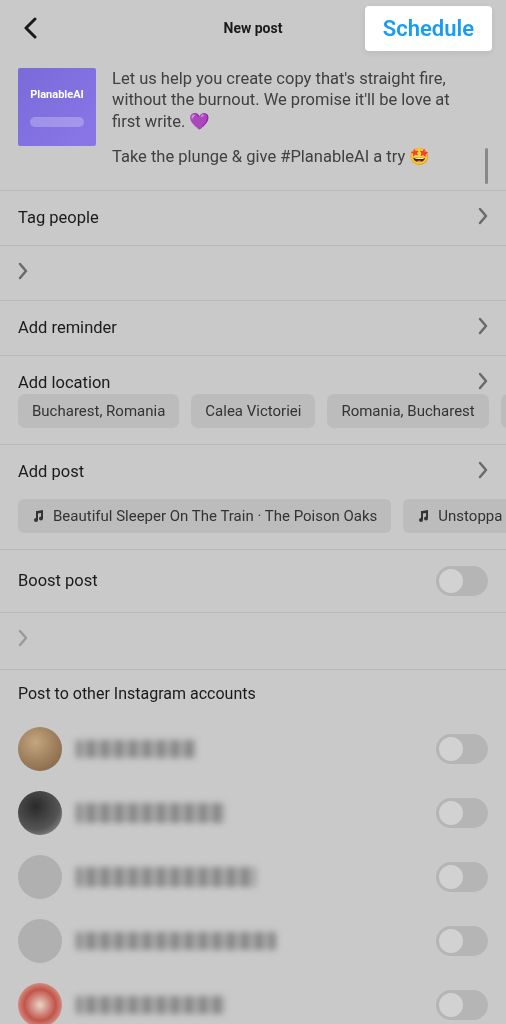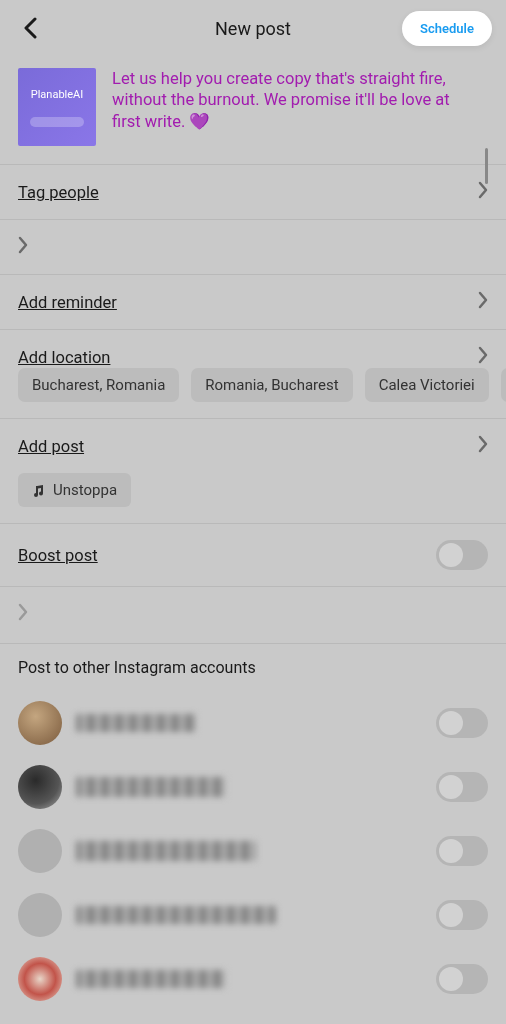--- a/index.html
+++ b/index.html
@@ -28,29 +28,29 @@
       height: 24px;
       display: flex;
       align-items: center;
       justify-content: center;
     }
     .title {
       position: absolute;
       left: 50%;
       top: 50%;
       transform: translate(-50%, -50%);
-      font-size: 18px;
-      font-weight: 400;
+      font-size: 14px;
+      font-weight: 700;
       color: #1a1a1a;
     }
     .schedule-btn {
       background: #fff;
-      border-radius: 18px;
+      border-radius: 4px;
       padding: 10px 18px;
-      font-size: 13px;
+      font-size: 22px;
       font-weight: 600;
       color: #1a9cf0;
       box-shadow: 0 2px 6px rgba(0,0,0,0.08);
     }
     .post-preview {
       display: flex;
       padding: 12px 18px 18px 18px;
       gap: 16px;
     }
     .thumb {
@@ -61,35 +61,35 @@
       display: flex;
       flex-direction: column;
       align-items: center;
       justify-content: center;
       color: #fff;
       font-size: 10px;
       padding: 4px;
       text-align: center;
     }
     .thumb-label {
-      font-weight: 400;
+      font-weight: 700;
       font-size: 11px;
       margin-bottom: 16px;
     }
     .thumb-bar {
       width: 54px;
       height: 10px;
       background: rgba(255,255,255,0.25);
       border-radius: 5px;
     }
     .caption-wrap {
       flex: 1;
       font-size: 16.5px;
       line-height: 1.3;
-      color: #a21caf;
+      color: #404040;
       position: relative;
       padding-right: 12px;
     }
     .caption-wrap p { margin-bottom: 4px; }
     .scroll-indicator {
       position: absolute;
       right: 0;
       top: 80px;
       width: 3px;
       height: 36px;
@@ -100,21 +100,20 @@
       display: flex;
       align-items: center;
       justify-content: space-between;
       padding: 16px 18px;
       border-top: 1px solid rgba(0,0,0,0.08);
       font-size: 16.5px;
       color: #1a1a1a;
     }
     .row-label {
       font-weight: 400;
-      text-decoration: underline;
     }
     .chevron-right {
       color: #6a6a6a;
     }
     .location-chips, .music-chips {
       display: flex;
       gap: 12px;
       padding: 0 18px 16px 18px;
       overflow: hidden;
       white-space: nowrap;
@@ -219,20 +218,21 @@
 </div>
 
 <div class="post-preview">
   <div class="thumb">
     <div class="thumb-label">PlanableAI</div>
     <div class="thumb-bar"></div>
   </div>
   <div class="caption-wrap">
     <p>Let us help you create copy that's straight fire, without the burnout. We promise it'll be love at first write. 💜</p>
     <p style="height:6px"></p>
+    <p>Take the plunge &amp; give #PlanableAI a try 🤩</p>
     <div class="scroll-indicator"></div>
   </div>
 </div>
 
 <div class="row">
   <span class="row-label">Tag people</span>
   <span class="chevron-right">
     <svg width="10" height="18" viewBox="0 0 10 18" fill="none">
         <path d="M2 2 L8 9 L2 16" stroke="#6a6a6a" stroke-width="2.5" stroke-linecap="round" stroke-linejoin="round"></path>
       </svg>
@@ -259,40 +259,48 @@
 <div class="row loc-wrap">
   <span class="row-label">Add location</span>
   <span class="chevron-right">
     <svg width="10" height="18" viewBox="0 0 10 18" fill="none">
         <path d="M2 2 L8 9 L2 16" stroke="#6a6a6a" stroke-width="2.5" stroke-linecap="round" stroke-linejoin="round"></path>
       </svg>
   </span>
 </div>
 <div class="location-chips">
   <span class="chip">Bucharest, Romania</span>
+  <span class="chip">Calea Victoriei</span>
   <span class="chip">Romania, Bucharest</span>
-  <span class="chip">Calea Victoriei</span>
   <span class="chip">G</span>
 </div>
 
 <div class="row section-border">
   <span class="row-label">Add post</span>
   <span class="chevron-right">
     <svg width="10" height="18" viewBox="0 0 10 18" fill="none">
         <path d="M2 2 L8 9 L2 16" stroke="#6a6a6a" stroke-width="2.5" stroke-linecap="round" stroke-linejoin="round"></path>
       </svg>
   </span>
 </div>
 <div class="music-chips">
   <span class="chip">
     <span class="music-icon">
       <svg width="13" height="13" viewBox="0 0 13 13" fill="#333">
           <path d="M5 1 L11 0 V8.5 A2 2 0 1 1 9 6.5 V3 L6 3.5 V10 A2 2 0 1 1 4 8 V1 Z"></path>
         </svg>
     </span>
+    <span>Beautiful Sleeper On The Train · The Poison Oaks</span>
+  </span>
+  <span class="chip">
+    <span class="music-icon">
+      <svg width="13" height="13" viewBox="0 0 13 13" fill="#333">
+          <path d="M5 1 L11 0 V8.5 A2 2 0 1 1 9 6.5 V3 L6 3.5 V10 A2 2 0 1 1 4 8 V1 Z"></path>
+        </svg>
+    </span>
     <span>Unstoppa</span>
   </span>
 </div>
 
 <div class="row boost-row">
   <span class="row-label">Boost post</span>
   <div class="toggle"></div>
 </div>
 
 <div class="row fund-row">

